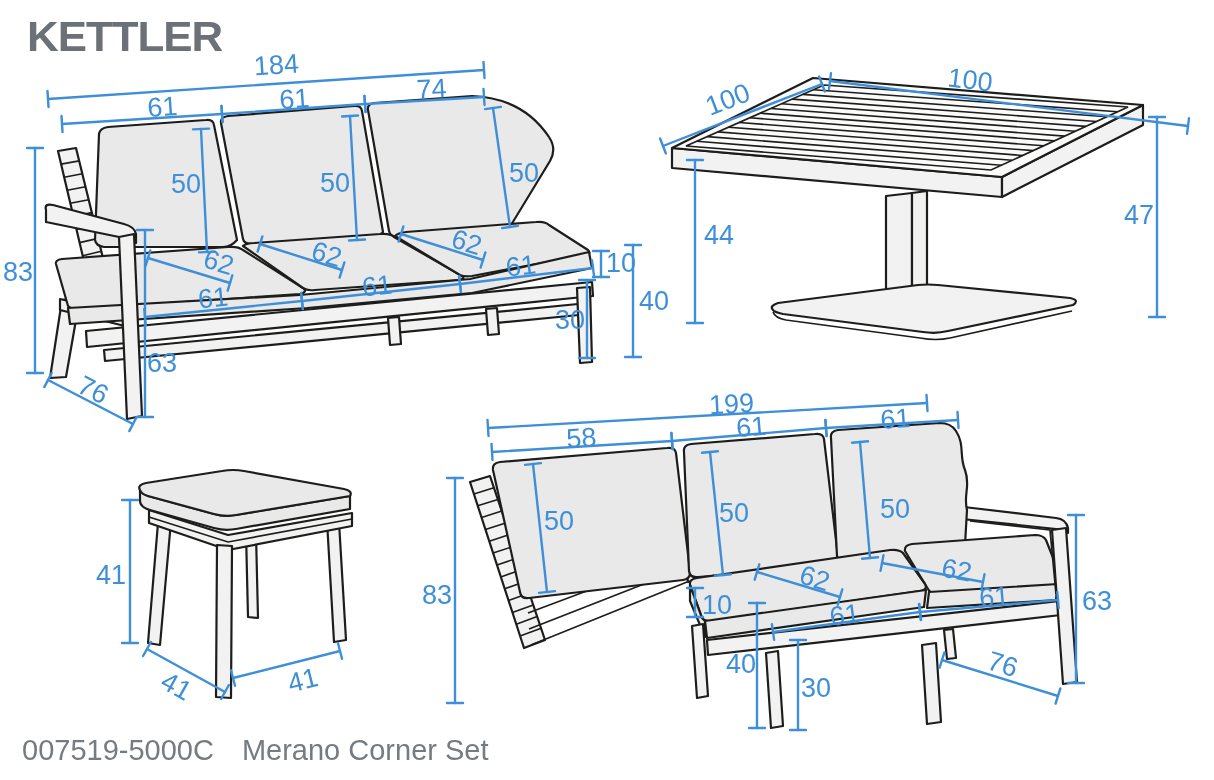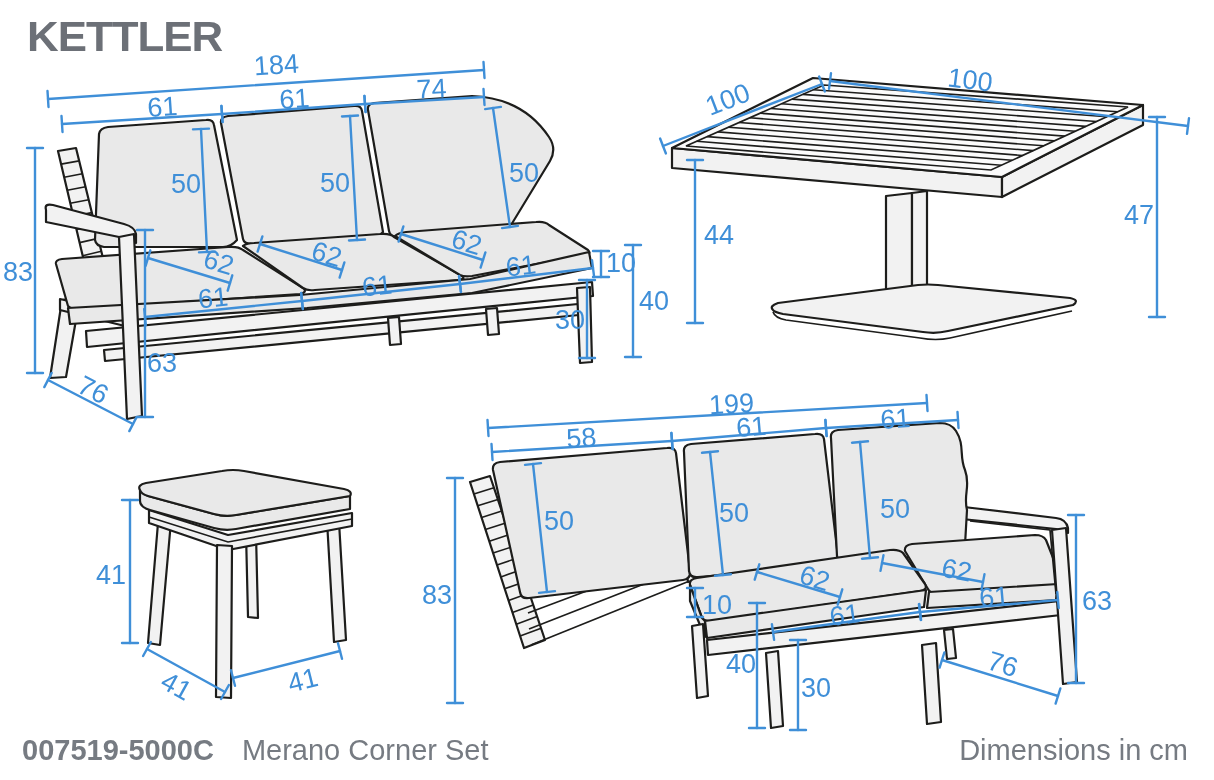--- a/index.html
+++ b/index.html
@@ -9,21 +9,21 @@
     --frame:#f2f2f2;
     --gray:#767b82;
     --logo:#6c7077;
   }
   html,body{margin:0;padding:0;background:#fff;}
   .page{position:relative;width:1214px;height:776px;background:#fff;overflow:hidden;
         font-family:"Liberation Sans",sans-serif;}
   .logo{position:absolute;left:27px;top:12px;font-size:43px;font-weight:bold;
         color:var(--logo);letter-spacing:-1px;transform:scaleX(1.02);transform-origin:left;}
   .footer{position:absolute;top:734px;left:22px;font-size:29px;color:var(--gray);}
-  .footer .sku{font-weight:bold;}
+  .footer .sku{font-weight:normal;}
   .footer .pname{margin-left:28px;}
   .units{position:absolute;top:734px;right:26px;font-size:29px;color:var(--gray);}
   svg{position:absolute;left:0;top:0;}
   .dim{stroke:var(--blue);stroke-width:2.4;fill:none;stroke-linecap:round;}
   .dimtick{stroke:var(--blue);stroke-width:2.4;stroke-linecap:round;}
   .dimlabel{fill:var(--blue);font-family:"Liberation Sans",sans-serif;font-size:27px;text-anchor:middle;}
   .cushion{fill:var(--cushion);stroke:var(--ink);stroke-width:2.2;stroke-linejoin:round;}
   .frame{fill:var(--frame);stroke:var(--ink);stroke-width:2.2;stroke-linejoin:round;}
   .outline{fill:#fbfbfb;stroke:var(--ink);stroke-width:2.2;stroke-linejoin:round;}
   .thin{fill:none;stroke:var(--ink);stroke-width:1.7;}
@@ -329,14 +329,13 @@
         <line x1="1084.0" y1="515.0" x2="1068.0" y2="515.0" class="dimtick"></line>
         <line x1="1084.0" y1="683.0" x2="1068.0" y2="683.0" class="dimtick"></line>
         <line x1="944.4" y1="652.4" x2="939.6" y2="667.6" class="dimtick"></line>
         <line x1="1060.4" y1="688.4" x2="1055.6" y2="703.6" class="dimtick"></line>
       </g>
   </svg>
 
   <div class="footer">
     <span class="sku">007519-5000C</span><span class="pname">Merano Corner Set</span>
   </div>
-  <div class="units">Dimensions in cm</div>
 </div>
 
 </body></html>

